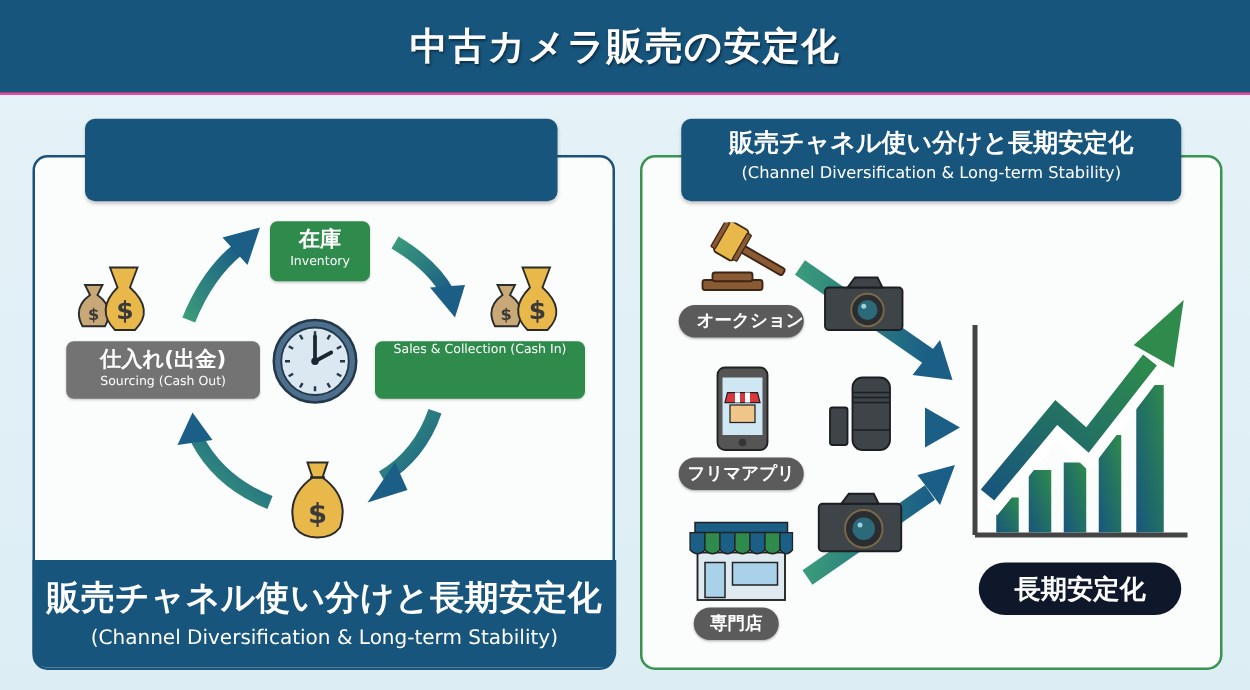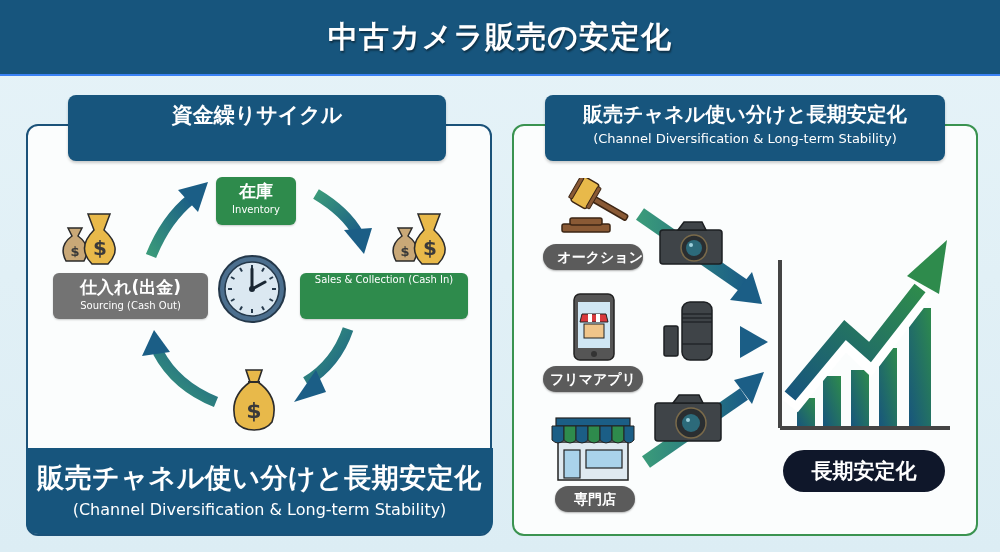--- a/index.html
+++ b/index.html
@@ -1,17 +1,17 @@
 <!DOCTYPE html>
 <html><head>
 <meta charset="utf-8">
 <style>
   html,body{margin:0;padding:0;}
   body{width:1000px;height:552px;overflow:hidden;background:linear-gradient(180deg,#e6f3f8 0%,#dcedf4 100%);font-family:"DejaVu Sans","Liberation Sans",sans-serif;position:relative;}
-  .banner{position:absolute;left:0;top:0;width:1000px;height:74px;background:#17557d;border-bottom:2px solid #3b82f6;display:flex;align-items:center;justify-content:center;}
+  .banner{position:absolute;left:0;top:0;width:1000px;height:74px;background:#17557d;border-bottom:2px solid #ec4899;display:flex;align-items:center;justify-content:center;}
   .banner h1{margin:0;color:#fff;font-size:30px;font-weight:bold;letter-spacing:1px;text-shadow:1px 2px 2px rgba(0,0,0,.45);}
   .panel{position:absolute;background:#fbfdfd;border-radius:12px;}
   .left-panel{left:26px;top:124px;width:462px;height:408px;border:2.5px solid #1b5279;}
   .right-panel{left:512px;top:124px;width:462px;height:408px;border:2.5px solid #3a9350;}
   .tag{position:absolute;background:#17557d;border-radius:8px;color:#fff;text-align:center;box-shadow:0 2px 3px rgba(0,0,0,.2);}
   .tag .jp{font-weight:bold;display:block;}
   .tag .en{display:block;}
   .left-title{left:68px;top:95px;width:378px;height:66px;}
   .left-title .jp{font-size:21px;margin-top:6px;}
   .left-title .en{font-size:14px;margin-top:3px;}
@@ -30,21 +30,21 @@
   .node-sourcing{left:53px;top:273px;width:155px;height:46px;background:#737373;}
   .node-sourcing .jp{font-size:17px;margin-top:3px;}
   .node-sourcing .en{font-size:10px;margin-top:1px;}
   .node-sales{left:300px;top:273px;width:168px;height:46px;background:#2e8b4c;}
   .node-sales .jp{font-size:17px;margin-top:3px;}
   .node-sales .en{font-size:10px;margin-top:1px;}
   .abs{position:absolute;}
   .pill{position:absolute;background:#5b5b5b;color:#fff;border-radius:14px;text-align:center;font-weight:bold;font-size:14px;line-height:26px;height:26px;box-shadow:0 1px 2px rgba(0,0,0,.3);}
   .pill-auction{left:543px;top:244px;width:100px;text-align:right;}
   .pill-flea{left:543px;top:366px;width:100px;}
-  .pill-shop{left:555px;top:486px;width:80px;}
+  .pill-shop{left:555px;top:486px;width:68px;}
   .result-badge{position:absolute;left:783px;top:450px;width:162px;height:42px;background:#0f172a;border-radius:21px;color:#fff;font-size:21px;font-weight:bold;text-align:center;line-height:42px;}
 </style>
 </head>
 <body>
 
 <div class="banner">
   <h1>中古カメラ販売の安定化</h1>
 </div>
 
 <div class="panel left-panel"></div>
@@ -68,21 +68,20 @@
   <polygon points="318,106 346,104 338,130" fill="#1b5e86"></polygon>
 
   <path d="M322 205 Q310 240 280 258" stroke="url(#gb)" stroke-width="11" fill="none"></path>
   <polygon points="290,246 268,278 300,268" fill="#1b5e86"></polygon>
 
   <path d="M190 278 Q150 262 132 228" stroke="url(#ga)" stroke-width="11" fill="none"></path>
   <polygon points="116,232 128,206 144,228" fill="#1b5e86"></polygon>
 </svg>
 
 <div class="tag left-title">
-  <span class="jp">資金繰りサイクル</span>
 </div>
 
 <div class="node node-inventory">
   <span class="jp">在庫</span>
   <span class="en">Inventory</span>
 </div>
 <div class="node node-sourcing">
   <span class="jp">仕入れ(出金)</span>
   <span class="en">Sourcing (Cash Out)</span>
 </div>

